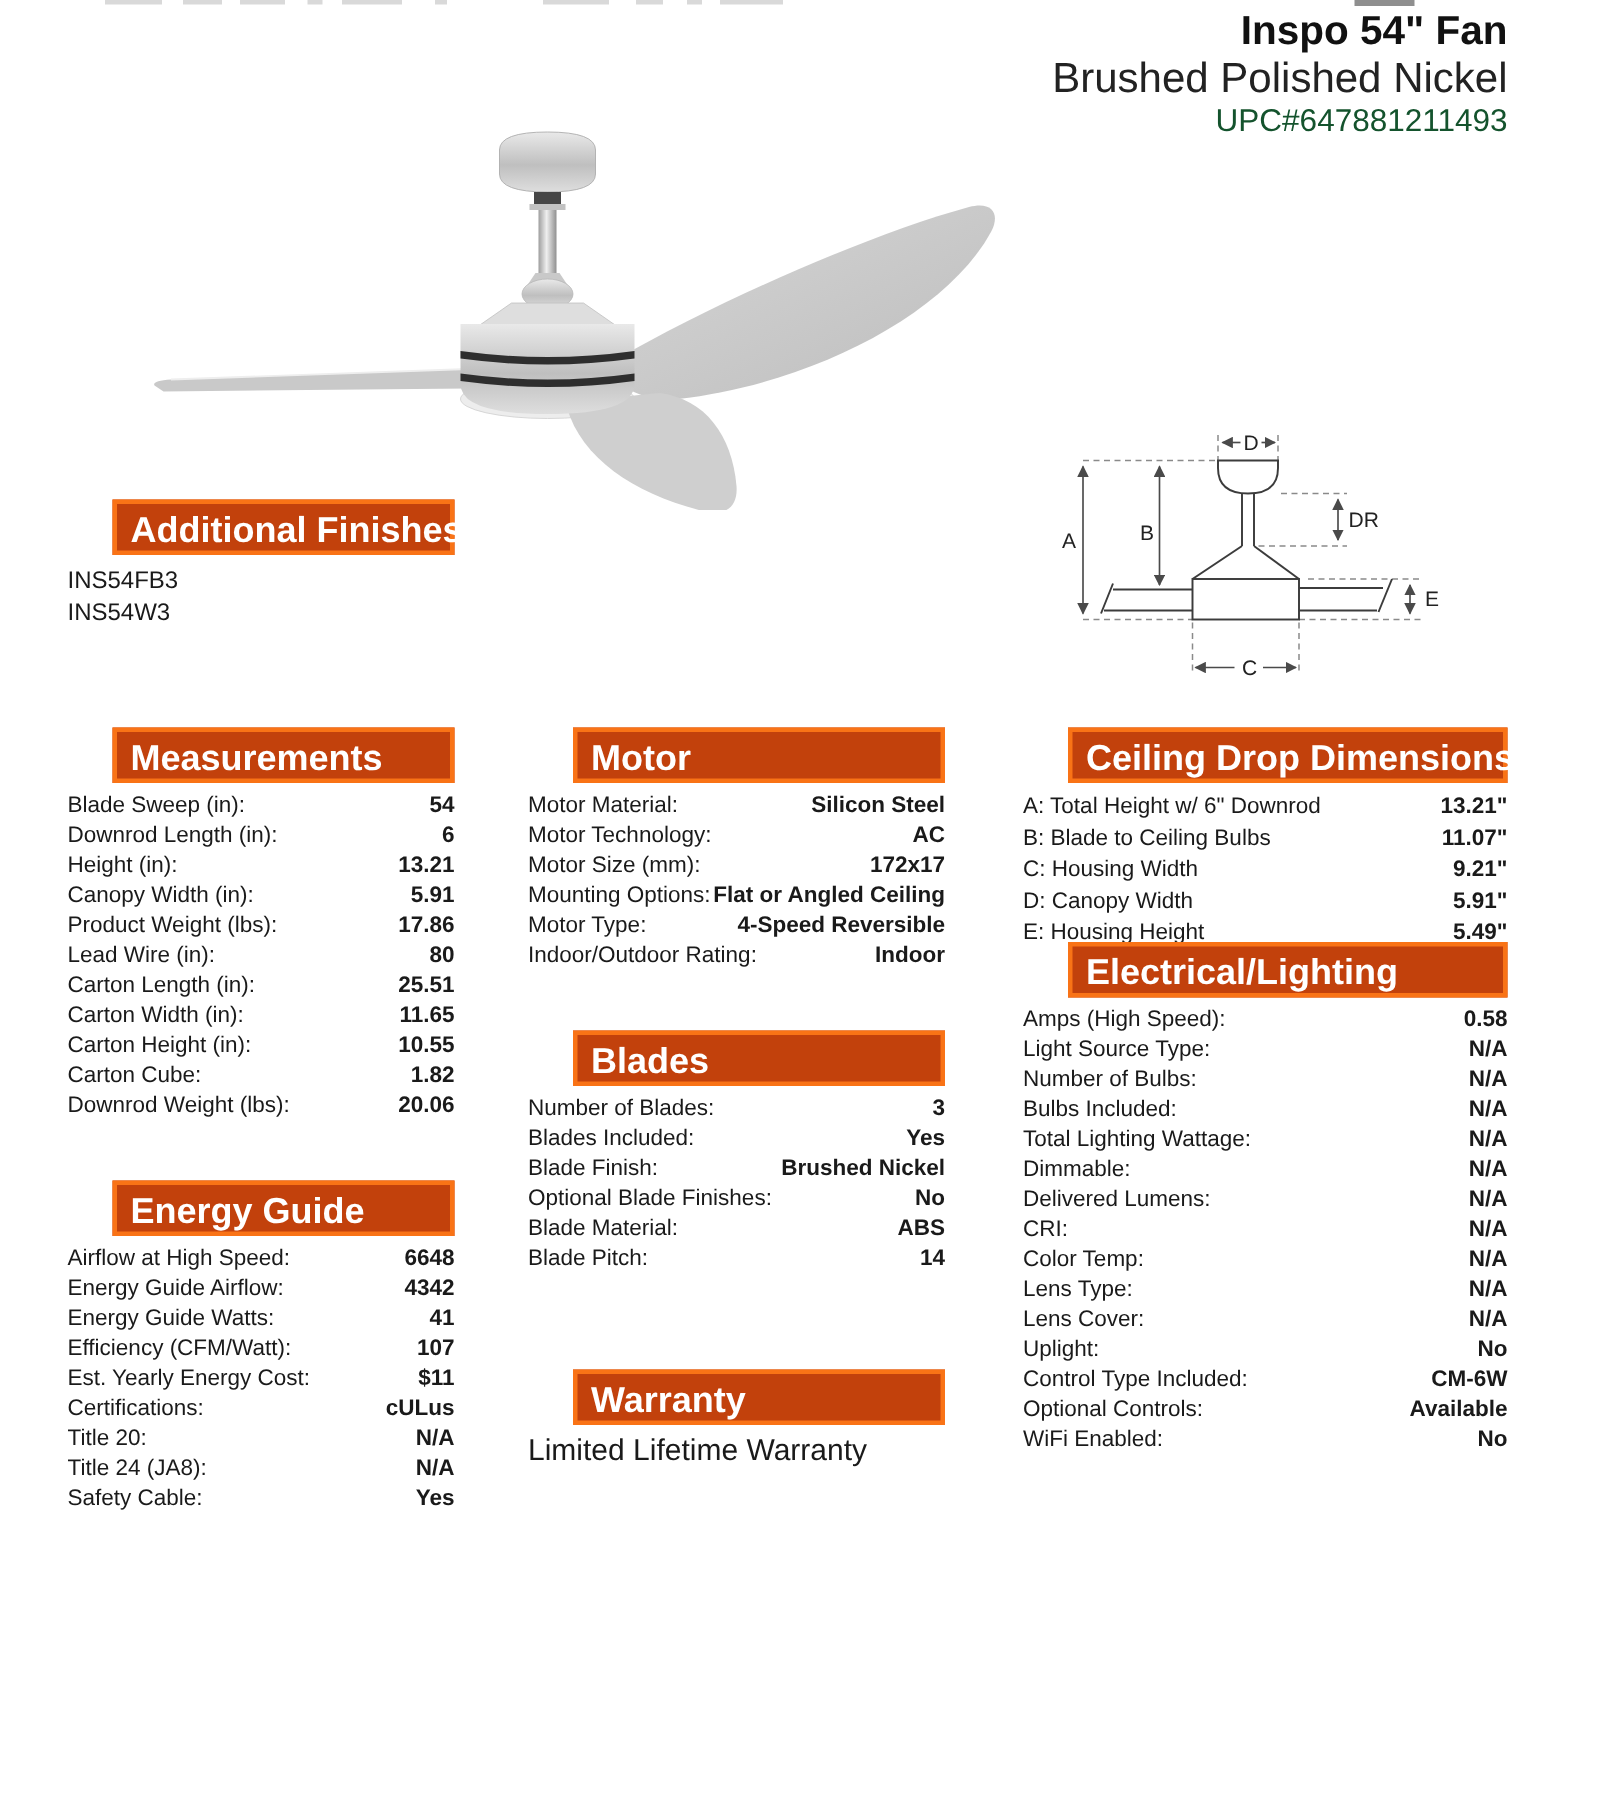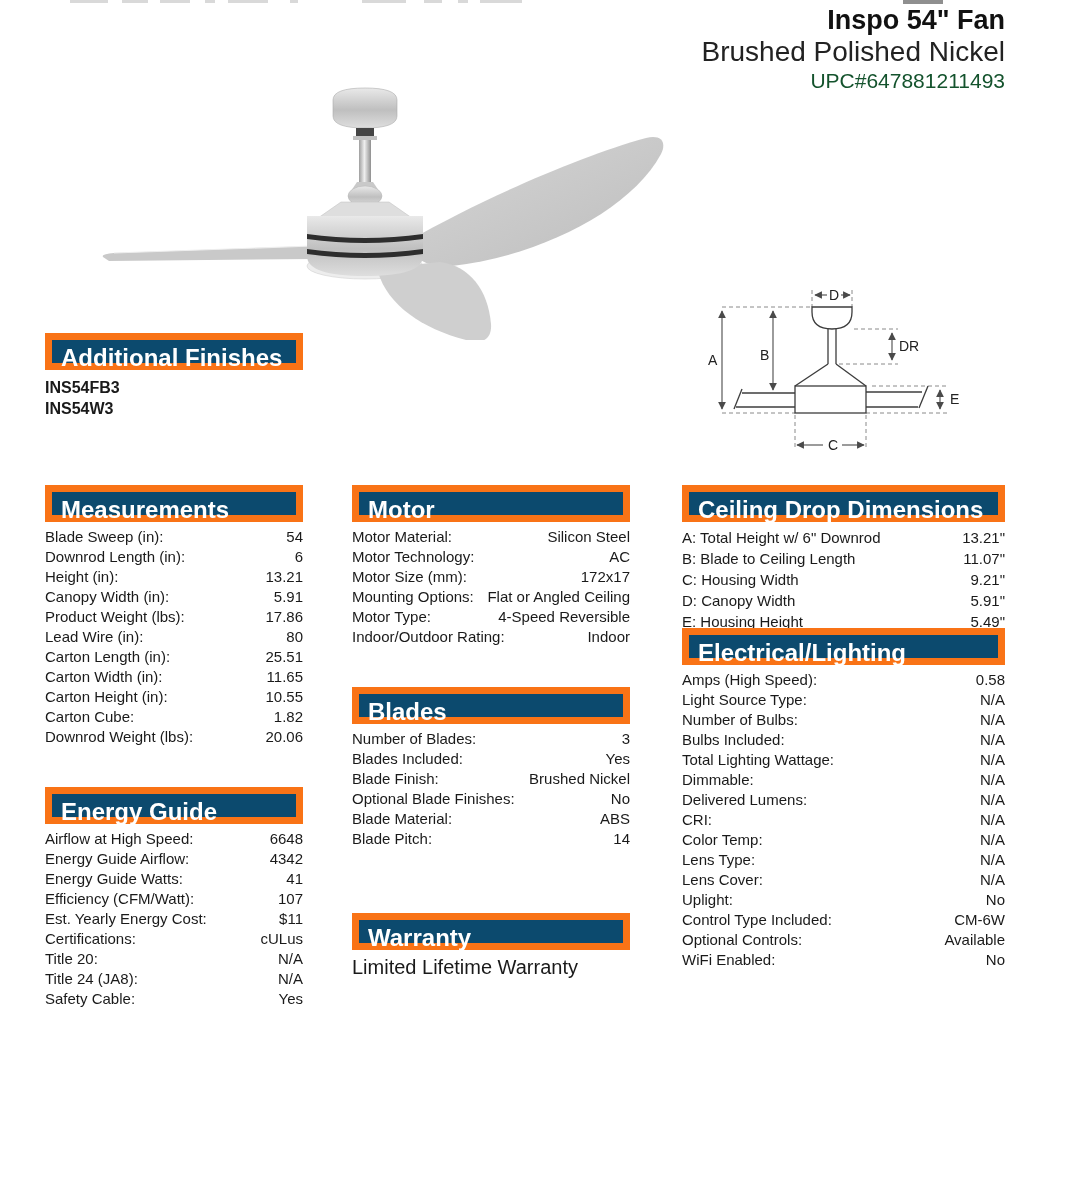--- a/index.html
+++ b/index.html
@@ -23,35 +23,35 @@
   .dim-diagram { position:absolute; left:700px; top:282px; width:320px; height:190px; }
   .dim-diagram text { font-family:"Liberation Sans", sans-serif; font-size:14px; fill:#222; }
 
   
   .section { position:absolute; }
   .col-left  { left:45px;  width:258px; }
   .col-mid   { left:352px; width:278px; }
   .col-right { left:682px; width:323px; }
 
   .sec-header {
-    background:#0c4a6e; border:7px solid #f97316; box-sizing:border-box;
+    background:#c2410c; border:3px solid #f97316; box-sizing:border-box;
     color:#ffffff; font-weight:bold; font-size:24px;
-    height:37px; line-height:35px; padding-left:9px; white-space:nowrap;
+    height:37px; line-height:35px; padding-left:9px; white-space:nowrap;margin-left:30px;
   }
   .rows { margin-top:5px; }
   .spec-row {
     display:flex; justify-content:space-between;
     font-size:15px; line-height:20px; white-space:nowrap;
   }
   .rows-tall .spec-row { line-height:21px; }
   .spec-label { text-align:left; }
-  .spec-value { text-align:left; }
+  .spec-value { text-align:left;font-weight:bold; }
 
   .finish-list { margin-top:7px; }
-  .finish-item { font-weight:bold; font-size:16px; line-height:21px; }
+  .finish-item { font-weight:normal; font-size:16px; line-height:21px; }
 
   .warranty-text { margin-top:7px; font-size:20px; line-height:20px; }
 </style>
 </head>
 <body>
 
 <div class="page">
 
   <div>
     <span class="remnant" style="left:70px;width:38px"></span>
@@ -331,21 +331,21 @@
   </div>
 
   <div class="section col-right" style="top:485px">
     <div class="sec-header">Ceiling Drop Dimensions</div>
     <div class="rows rows-tall">
         <div class="spec-row">
           <span class="spec-label">A: Total Height w/ 6" Downrod</span>
           <span class="spec-value">13.21"</span>
         </div>
         <div class="spec-row">
-          <span class="spec-label">B: Blade to Ceiling Length</span>
+          <span class="spec-label">B: Blade to Ceiling Bulbs</span>
           <span class="spec-value">11.07"</span>
         </div>
         <div class="spec-row">
           <span class="spec-label">C: Housing Width</span>
           <span class="spec-value">9.21"</span>
         </div>
         <div class="spec-row">
           <span class="spec-label">D: Canopy Width</span>
           <span class="spec-value">5.91"</span>
         </div>

